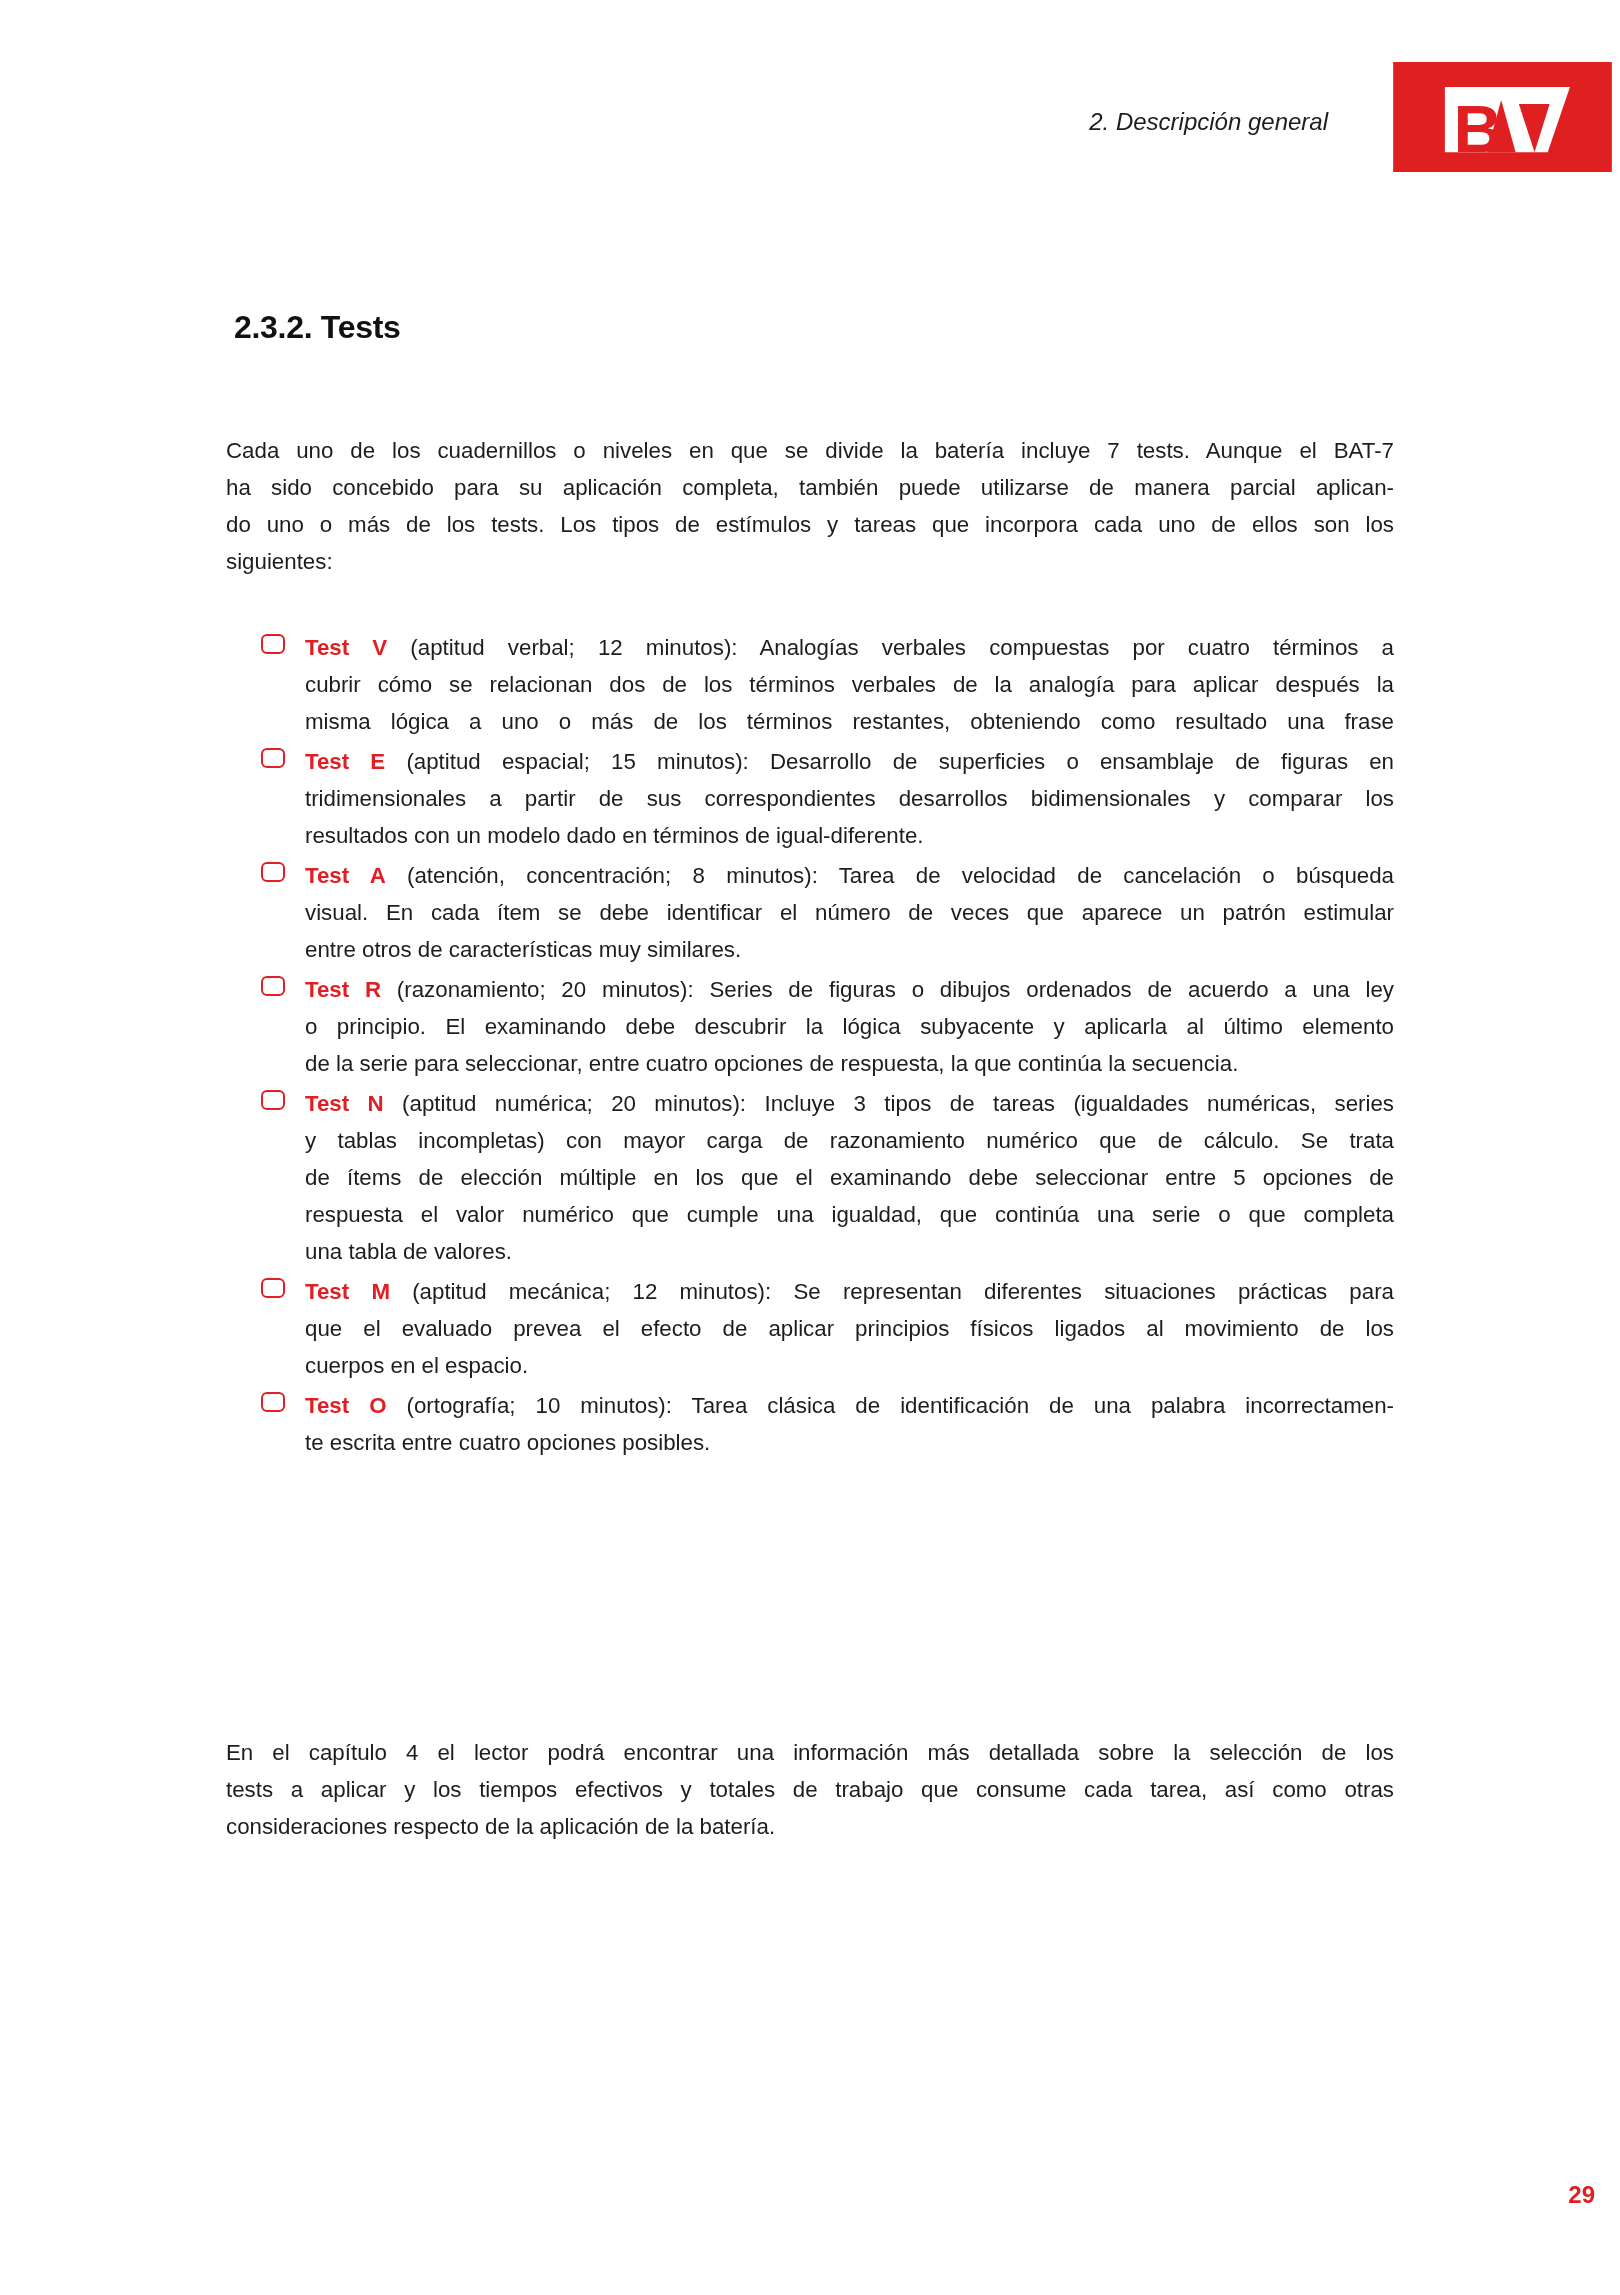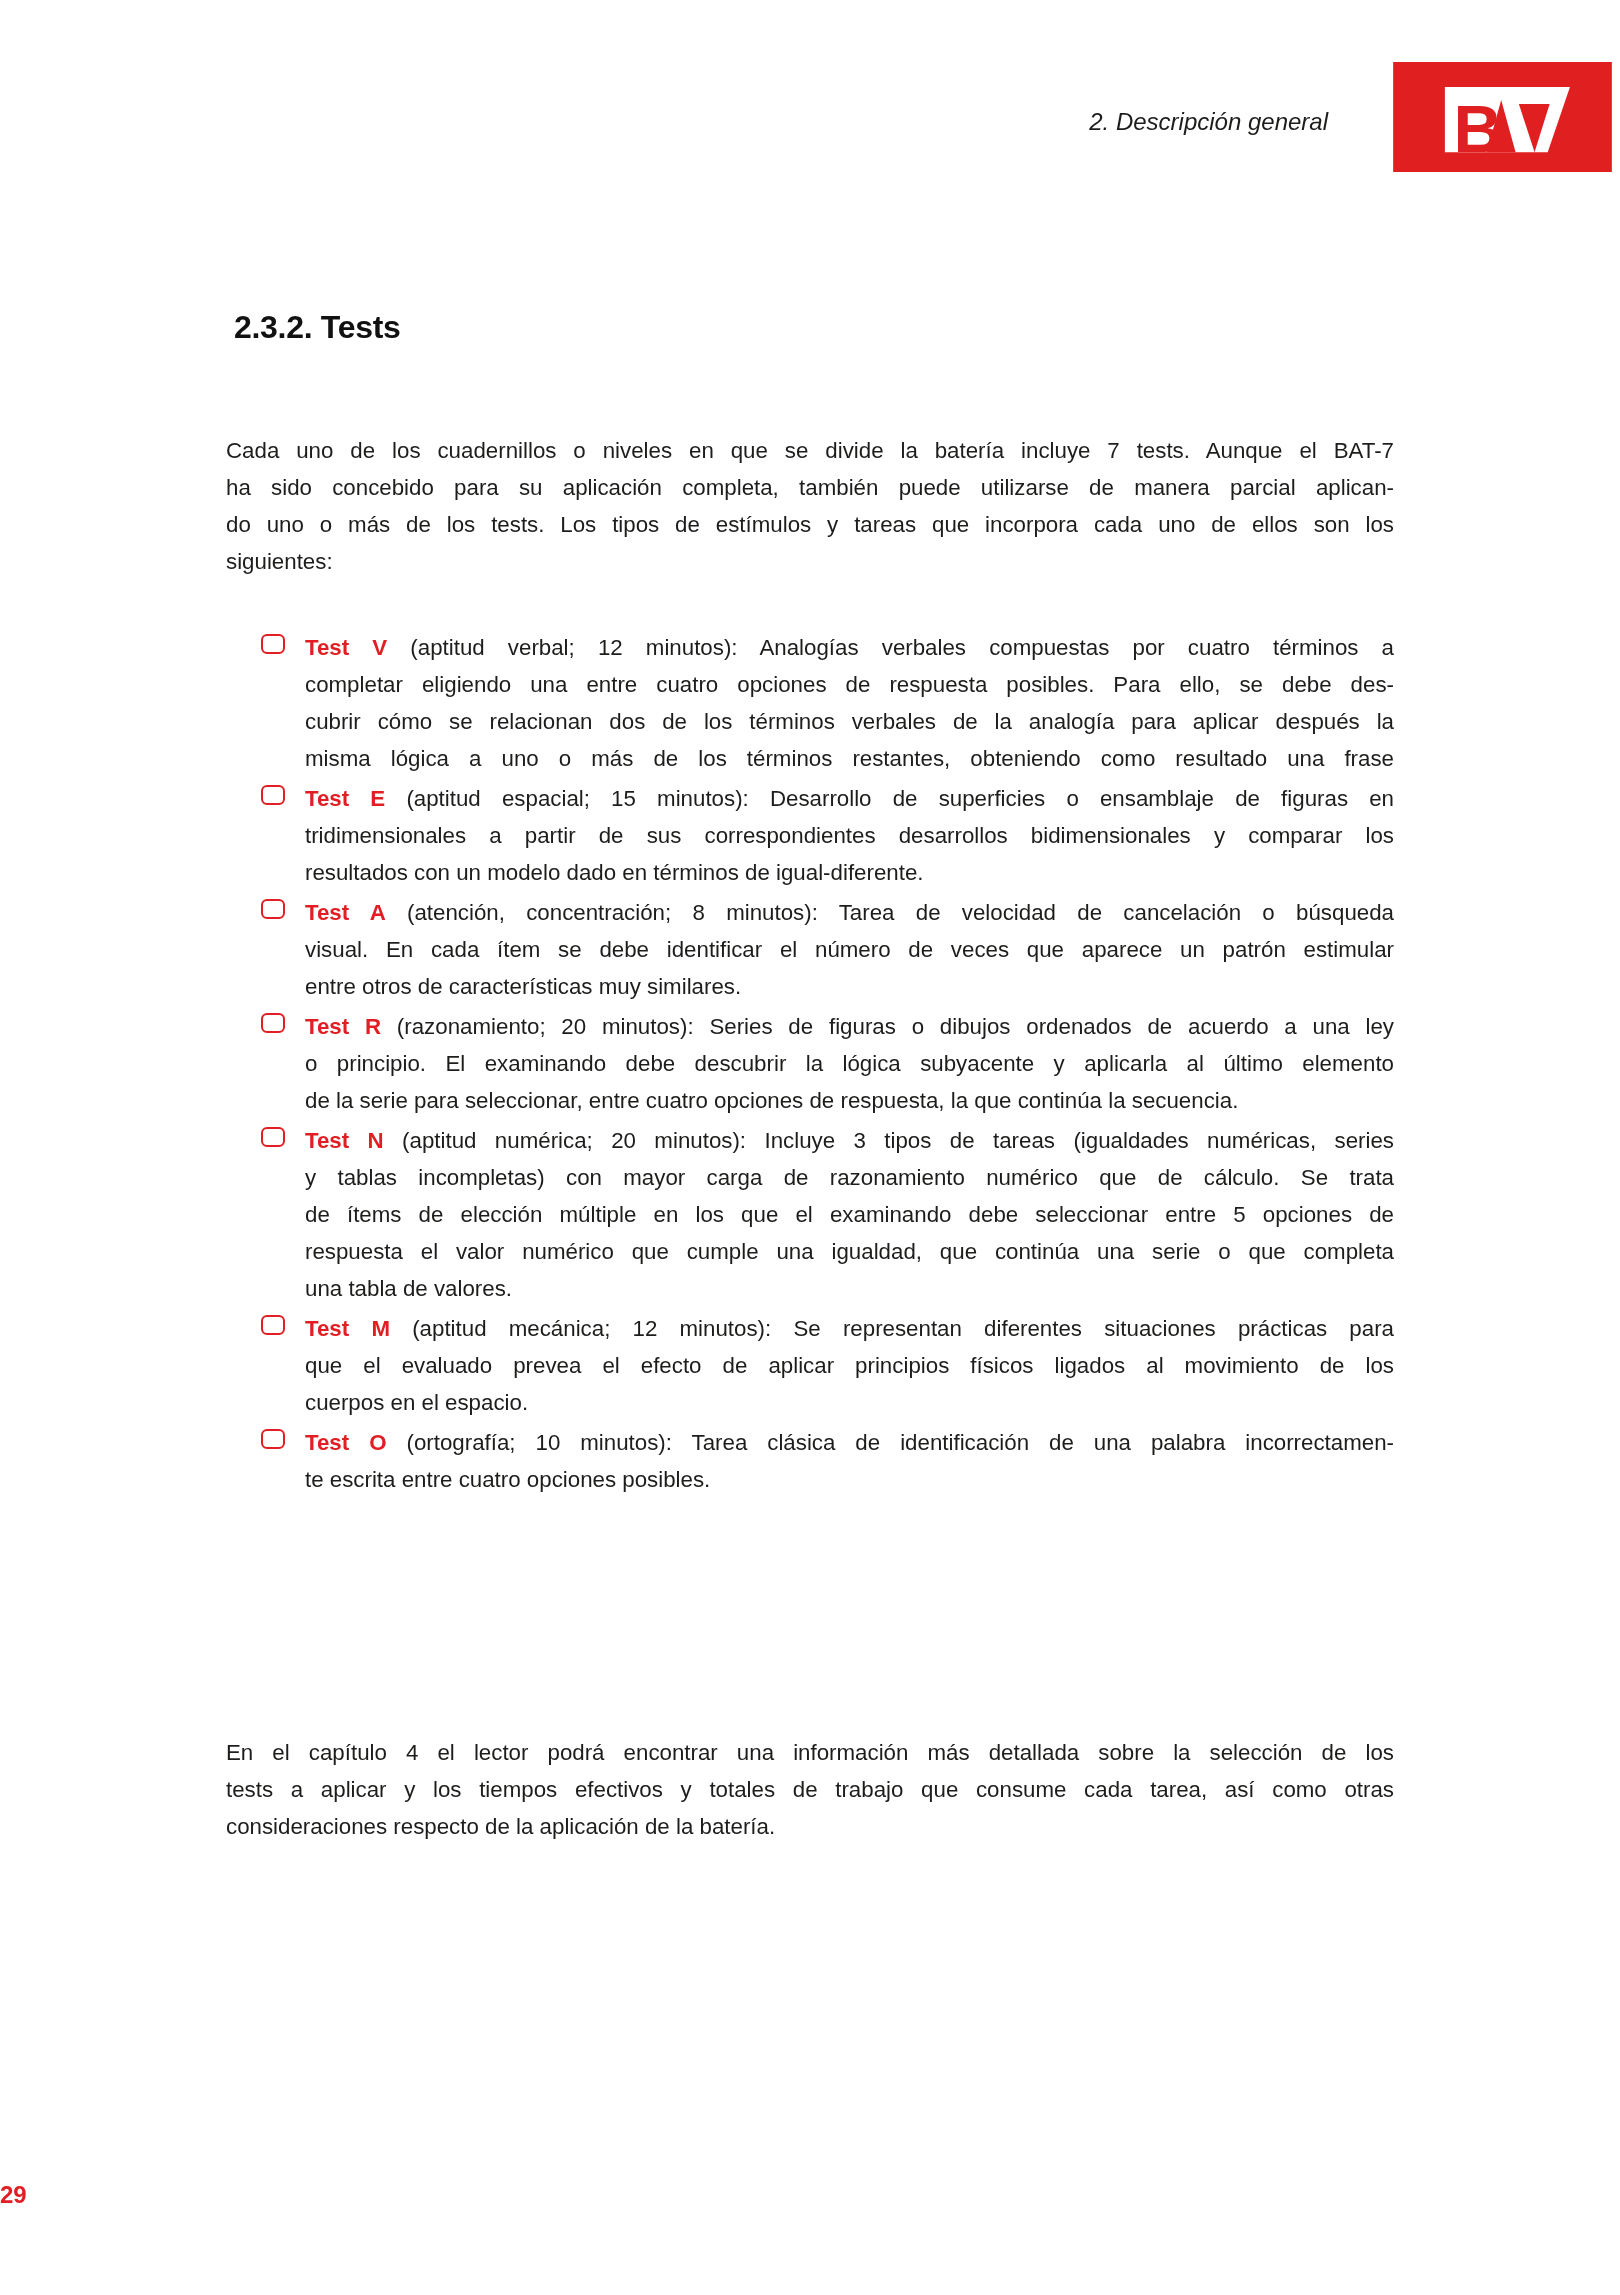--- a/index.html
+++ b/index.html
@@ -108,21 +108,21 @@
   .tlabel{
     color:var(--accent);
     font-weight:700;
   }
   
   .page-number{
     position:absolute;
     left:0;
     top:2176px;
     width:1595px;
-    text-align:left;
+    text-align:right;
     font-size:24px;
     line-height:37px;
     font-weight:700;
     color:var(--accent);
   }
 </style>
 </head>
 <body>
 
 <div class="page">
@@ -151,21 +151,20 @@
       <div class="jline">Cada uno de los cuadernillos o niveles en que se divide la batería incluye 7 tests. Aunque el BAT-7</div>
       <div class="jline">ha sido concebido para su aplicación completa, también puede utilizarse de manera parcial aplican-</div>
       <div class="jline">do uno o más de los tests. Los tipos de estímulos y tareas que incorpora cada uno de ellos son los</div>
       <div class="jline last">siguientes:</div>
     </div>
 
   <ul class="tests" id="tests-list">
       <li class="test-item">
         <span class="checkbox"></span>
         <div class="jline"><span class="tlabel">Test V</span> (aptitud verbal; 12 minutos): Analogías verbales compuestas por cuatro términos a</div>
-        <div class="jline">completar eligiendo una entre cuatro opciones de respuesta posibles. Para ello, se debe des-</div>
         <div class="jline">cubrir cómo se relacionan dos de los términos verbales de la analogía para aplicar después la</div>
         <div class="jline">misma lógica a uno o más de los términos restantes, obteniendo como resultado una frase</div>
       </li>
       <li class="test-item">
         <span class="checkbox"></span>
         <div class="jline"><span class="tlabel">Test E</span> (aptitud espacial; 15 minutos): Desarrollo de superficies o ensamblaje de figuras en</div>
         <div class="jline">tridimensionales a partir de sus correspondientes desarrollos bidimensionales y comparar los</div>
         <div class="jline last">resultados con un modelo dado en términos de igual-diferente.</div>
       </li>
       <li class="test-item">

